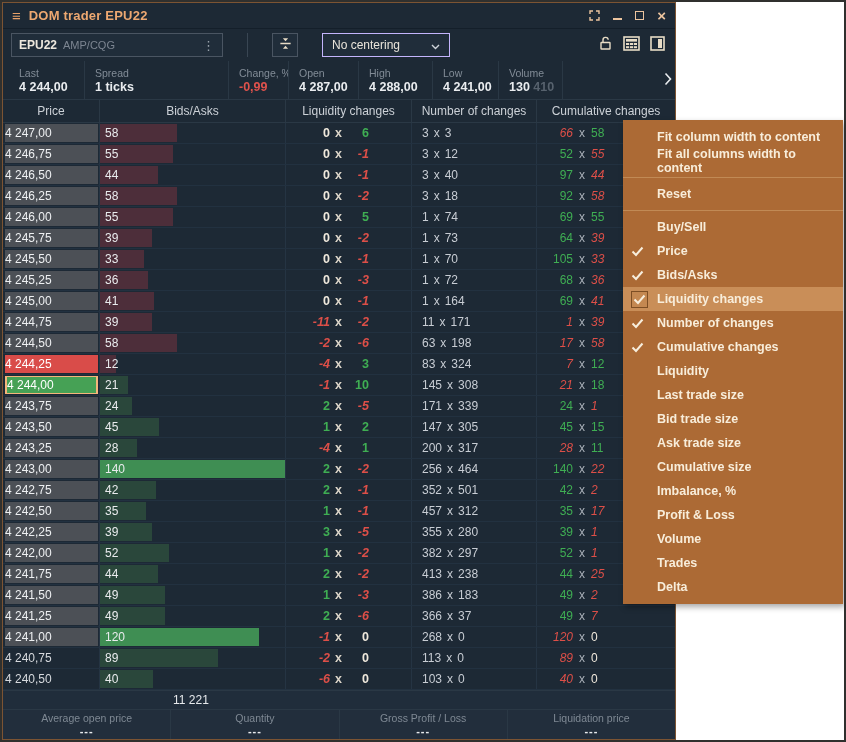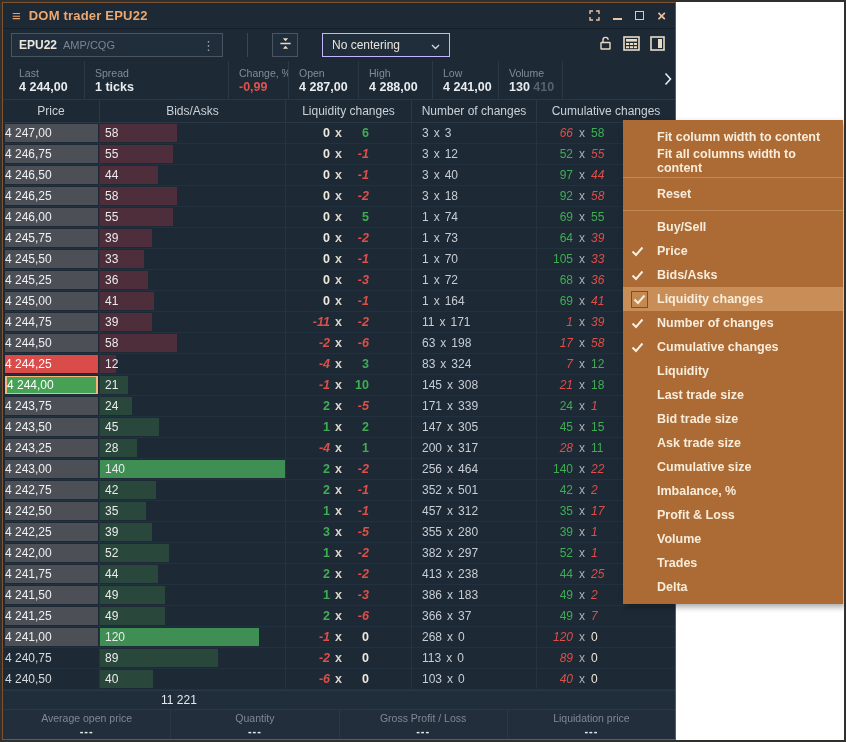--- a/index.html
+++ b/index.html
@@ -83,21 +83,21 @@
   .c-chg { width:125px; display:flex; align-items:center; padding-left:10px; font-size:12px; color:#c8cdd4; }
   .c-chg .xsep { margin:0 5px; }
   .c-cum { width:138px; display:flex; align-items:center; padding-left:8px; font-size:12px; border-right:none; }
   .c-cum .slot-a { width:28px; text-align:right; }
   .c-cum .xsep { margin:0 6px; color:#aab1b9; }
   .c-cum .slot-b { text-align:left; }
   .t-g { color:#3fae53; } .t-r { color:#dd4f48;font-style:italic; } .t-w { color:#efe8dc; }
 
   
   .totalrow { height:19px; background:#202d3b; border-top:1px solid #2a3845; position:relative; flex:0 0 auto; }
-  .totalrow .total { position:absolute; left:158px; top:2px; color:#e6e9ec; font-size:12px; }
+  .totalrow .total { position:absolute; left:170px; top:2px; color:#e6e9ec; font-size:12px; }
   .bottombar { height:30px; display:flex; border-top:1px solid #2a3845; background:#222e3c; flex:1; }
   .bcell { flex:1; display:flex; flex-direction:column; align-items:center; justify-content:center;
            border-right:1px solid #2a3845; }
   .bcell:last-child { border-right:none; }
   .bcell .blabel { color:#7f8994; font-size:10.5px; }
   .bcell .bvalue { color:#e8ebee; font-size:11px; font-weight:bold; letter-spacing:1px; margin-top:1px; }
 
   
   .menu { position:absolute; left:621px; top:118px; width:220px; background:#ac6a35; padding:5px 0;
           box-shadow:2px 3px 6px rgba(0,0,0,.35); z-index:10; }

